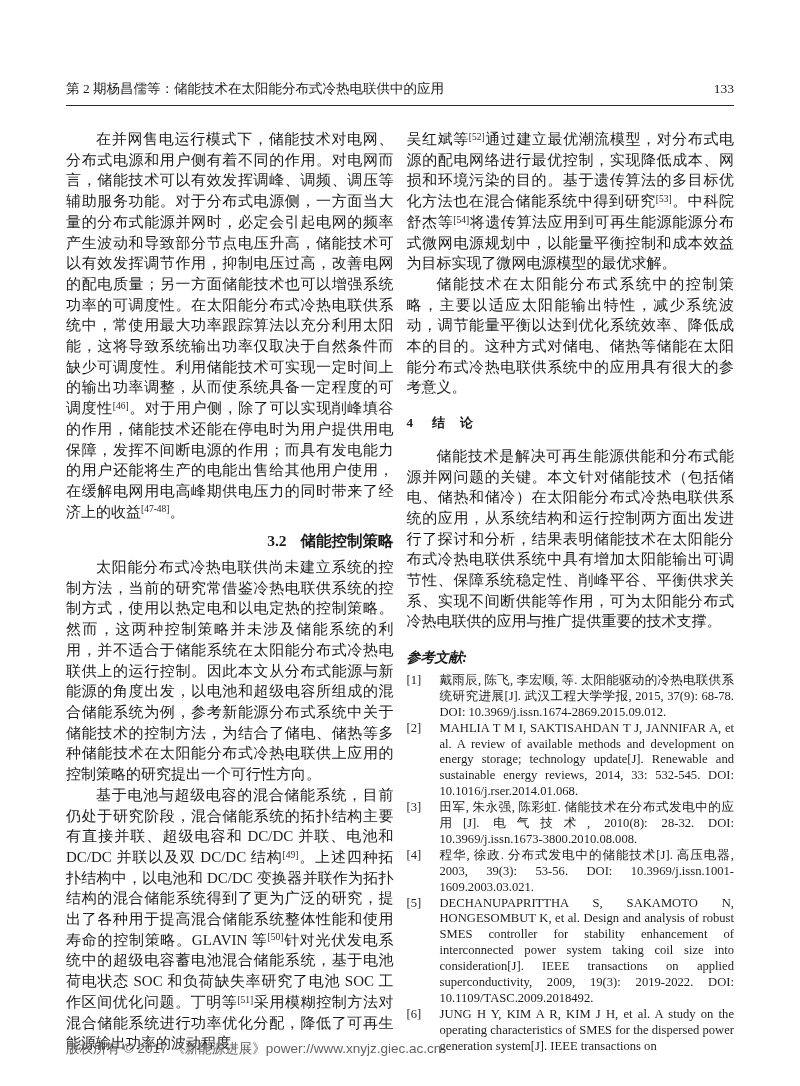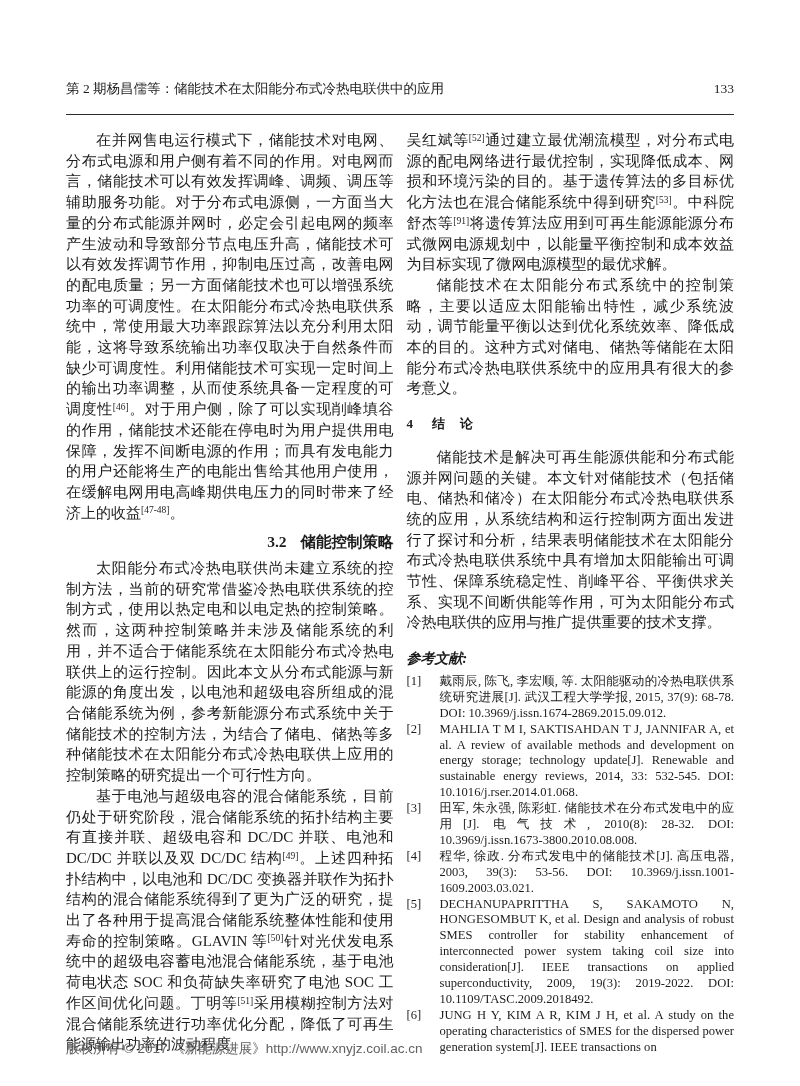--- a/index.html
+++ b/index.html
@@ -10,32 +10,32 @@
     background:#ffffff;
     box-sizing:border-box;
     padding-top:80px;
     font-family:"Liberation Serif","DejaVu Serif",serif;
     color:#1c1c1c;
     overflow:hidden;
   }
   .page-header{
     display:flex;align-items:baseline;
     margin:0 66px;
-    padding-bottom:16px;
+    padding-bottom:7px;
     border-bottom:1.2px solid #2a2a2a;
     font-size:13.5px;
   }
   .hdr-issue{flex:0 0 auto;}
   .hdr-title{flex:1 1 auto;text-align:left;}
   .hdr-page{flex:0 0 auto;}
   .columns{
     display:flex;
     gap:13px;
     padding:0 66px;
-    margin-top:15px;
+    margin-top:23px;
   }
   .col{
     width:50%;
     font-size:15px;
     line-height:20.7px;
     text-align:justify;
   }
   .col p{margin:0;}
   .indent{text-indent:2em;}
   .sup{
@@ -103,21 +103,21 @@
       <div class="h-sub">
         <span class="h-num">3.2</span><span>储能控制策略</span>
       </div>
 
       <p class="indent"><span>太阳能分布式冷热电联供尚未建立系统的控制方法，当前的研究常借鉴冷热电联供系统的控制方式，使用以热定电和以电定热的控制策略。然而，这两种控制策略并未涉及储能系统的利用，并不适合于储能系统在太阳能分布式冷热电联供上的运行控制。因此本文从分布式能源与新能源的角度出发，以电池和超级电容所组成的混合储能系统为例，参考新能源分布式系统中关于储能技术的控制方法，为结合了储电、储热等多种储能技术在太阳能分布式冷热电联供上应用的控制策略的研究提出一个可行性方向。</span></p>
 
       <p class="indent"><span>基于电池与超级电容的混合储能系统，目前仍处于研究阶段，混合储能系统的拓扑结构主要有直接并联、超级电容和 DC/DC 并联、电池和 DC/DC 并联以及双 DC/DC 结构</span><span class="sup">[49]</span><span>。上述四种拓扑结构中，以电池和 DC/DC 变换器并联作为拓扑结构的混合储能系统得到了更为广泛的研究，提出了各种用于提高混合储能系统整体性能和使用寿命的控制策略。GLAVIN 等</span><span class="sup">[50]</span><span>针对光伏发电系统中的超级电容蓄电池混合储能系统，基于电池荷电状态 SOC 和负荷缺失率研究了电池 SOC 工作区间优化问题。丁明等</span><span class="sup">[51]</span><span>采用模糊控制方法对混合储能系统进行功率优化分配，降低了可再生能源输出功率的波动程度。</span></p>
     </div>
 
     <div class="col">
-      <p><span>吴红斌等</span><span class="sup">[52]</span><span>通过建立最优潮流模型，对分布式电源的配电网络进行最优控制，实现降低成本、网损和环境污染的目的。基于遗传算法的多目标优化方法也在混合储能系统中得到研究</span><span class="sup">[53]</span><span>。中科院舒杰等</span><span class="sup">[91]</span><span>将遗传算法应用到可再生能源能源分布式微网电源规划中，以能量平衡控制和成本效益为目标实现了微网电源模型的最优求解。</span></p>
+      <p><span>吴红斌等</span><span class="sup">[52]</span><span>通过建立最优潮流模型，对分布式电源的配电网络进行最优控制，实现降低成本、网损和环境污染的目的。基于遗传算法的多目标优化方法也在混合储能系统中得到研究</span><span class="sup">[53]</span><span>。中科院舒杰等</span><span class="sup">[54]</span><span>将遗传算法应用到可再生能源能源分布式微网电源规划中，以能量平衡控制和成本效益为目标实现了微网电源模型的最优求解。</span></p>
 
       <p class="indent"><span>储能技术在太阳能分布式系统中的控制策略，主要以适应太阳能输出特性，减少系统波动，调节能量平衡以达到优化系统效率、降低成本的目的。这种方式对储电、储热等储能在太阳能分布式冷热电联供系统中的应用具有很大的参考意义。</span></p>
 
       <div class="h-main">
         <span class="h-num">4</span><span>结　论</span>
       </div>
 
       <p class="indent"><span>储能技术是解决可再生能源供能和分布式能源并网问题的关键。本文针对储能技术（包括储电、储热和储冷）在太阳能分布式冷热电联供系统的应用，从系统结构和运行控制两方面出发进行了探讨和分析，结果表明储能技术在太阳能分布式冷热电联供系统中具有增加太阳能输出可调节性、保障系统稳定性、削峰平谷、平衡供求关系、实现不间断供能等作用，可为太阳能分布式冷热电联供的应用与推广提供重要的技术支撑。</span></p>
 
       <div class="ref-heading">参考文献:</div>
@@ -146,16 +146,16 @@
         <div class="ref">
           <span class="ref-label">[6]</span>
           <span class="ref-text">JUNG H Y, KIM A R, KIM J H, et al. A study on the operating characteristics of SMES for the dispersed power generation system[J]. IEEE transactions on</span>
         </div>
       </div>
     </div>
 
   </div>
 
   <div class="page-footer">
-    <span>版权所有 © 2017 《新能源进展》</span><span class="url">http://www.xnyjz.coil.ac.cn</span>
+    <span>版权所有 © 2017 《新能源进展》</span><span class="url">power://www.xnyjz.giec.ac.cn</span>
   </div>
 
 </div>
 
 </body></html>

